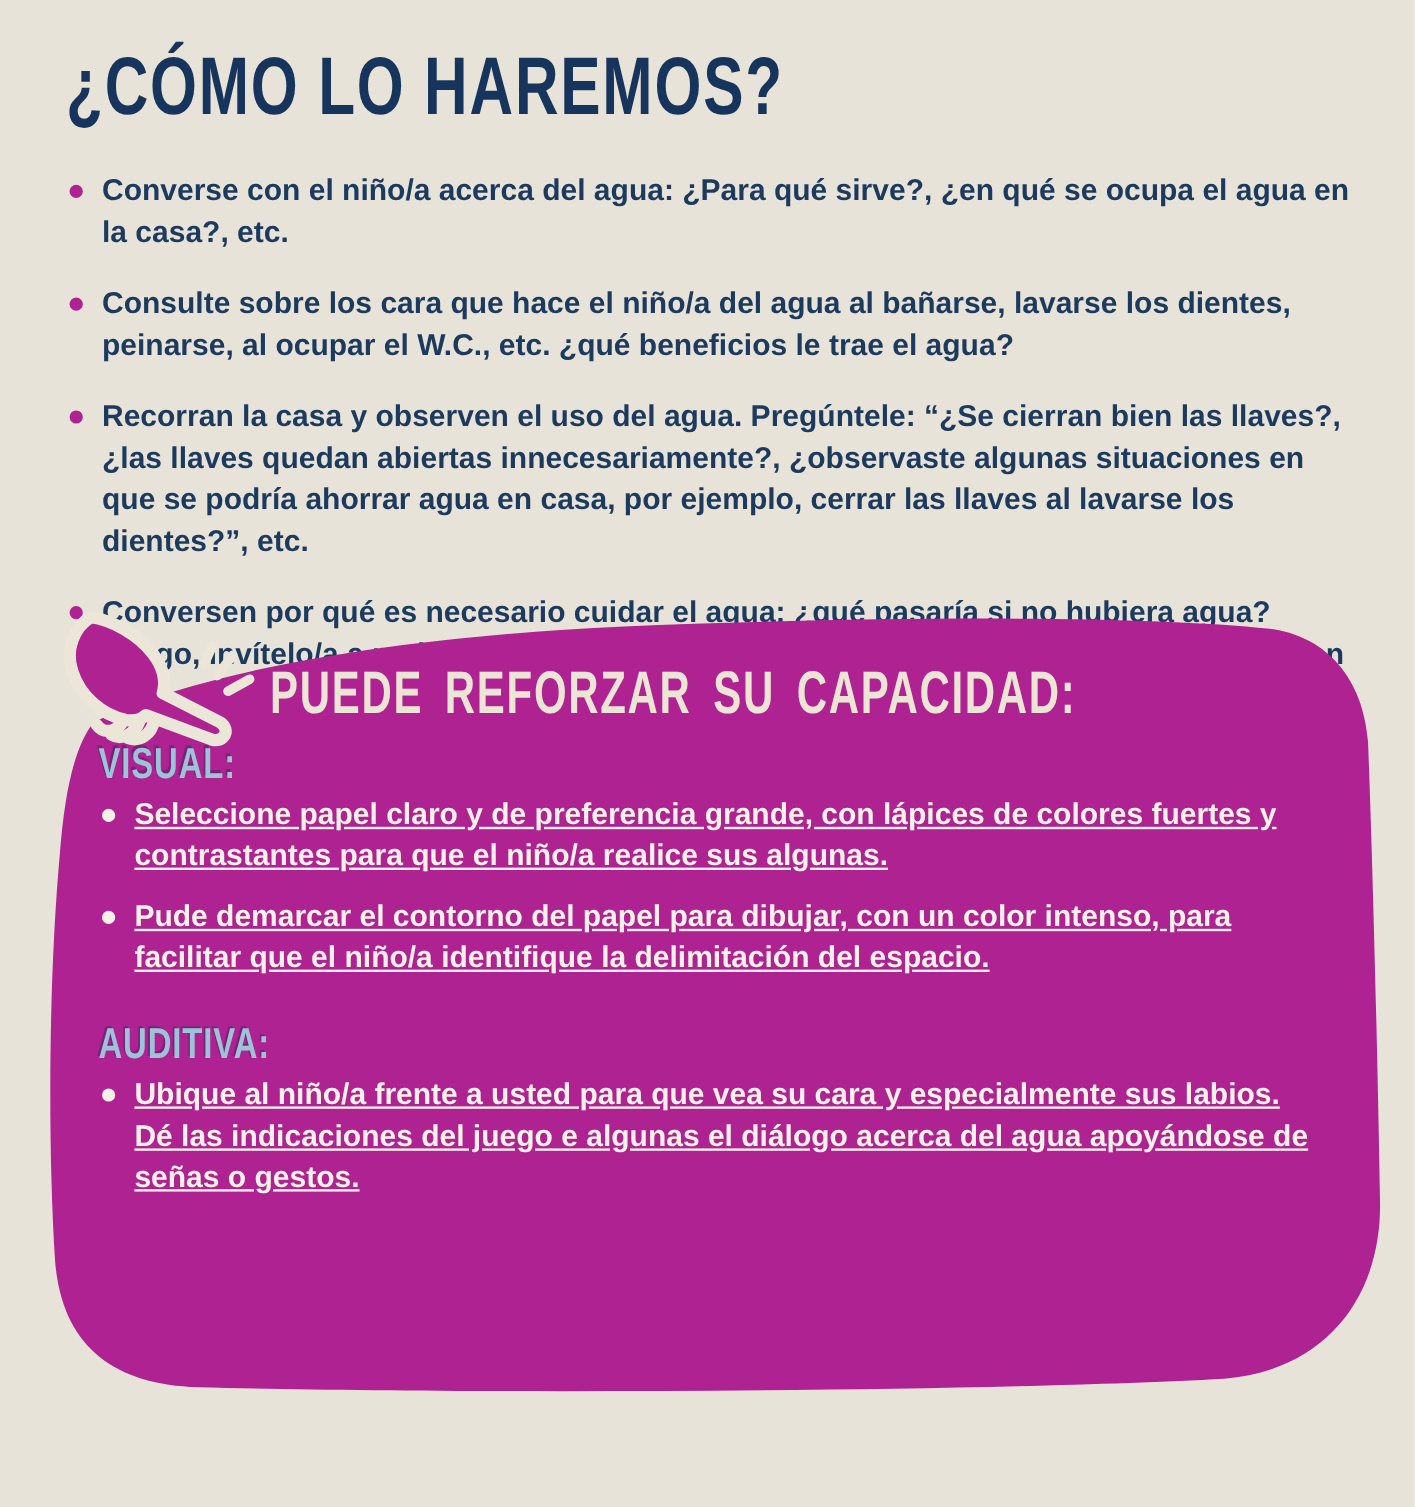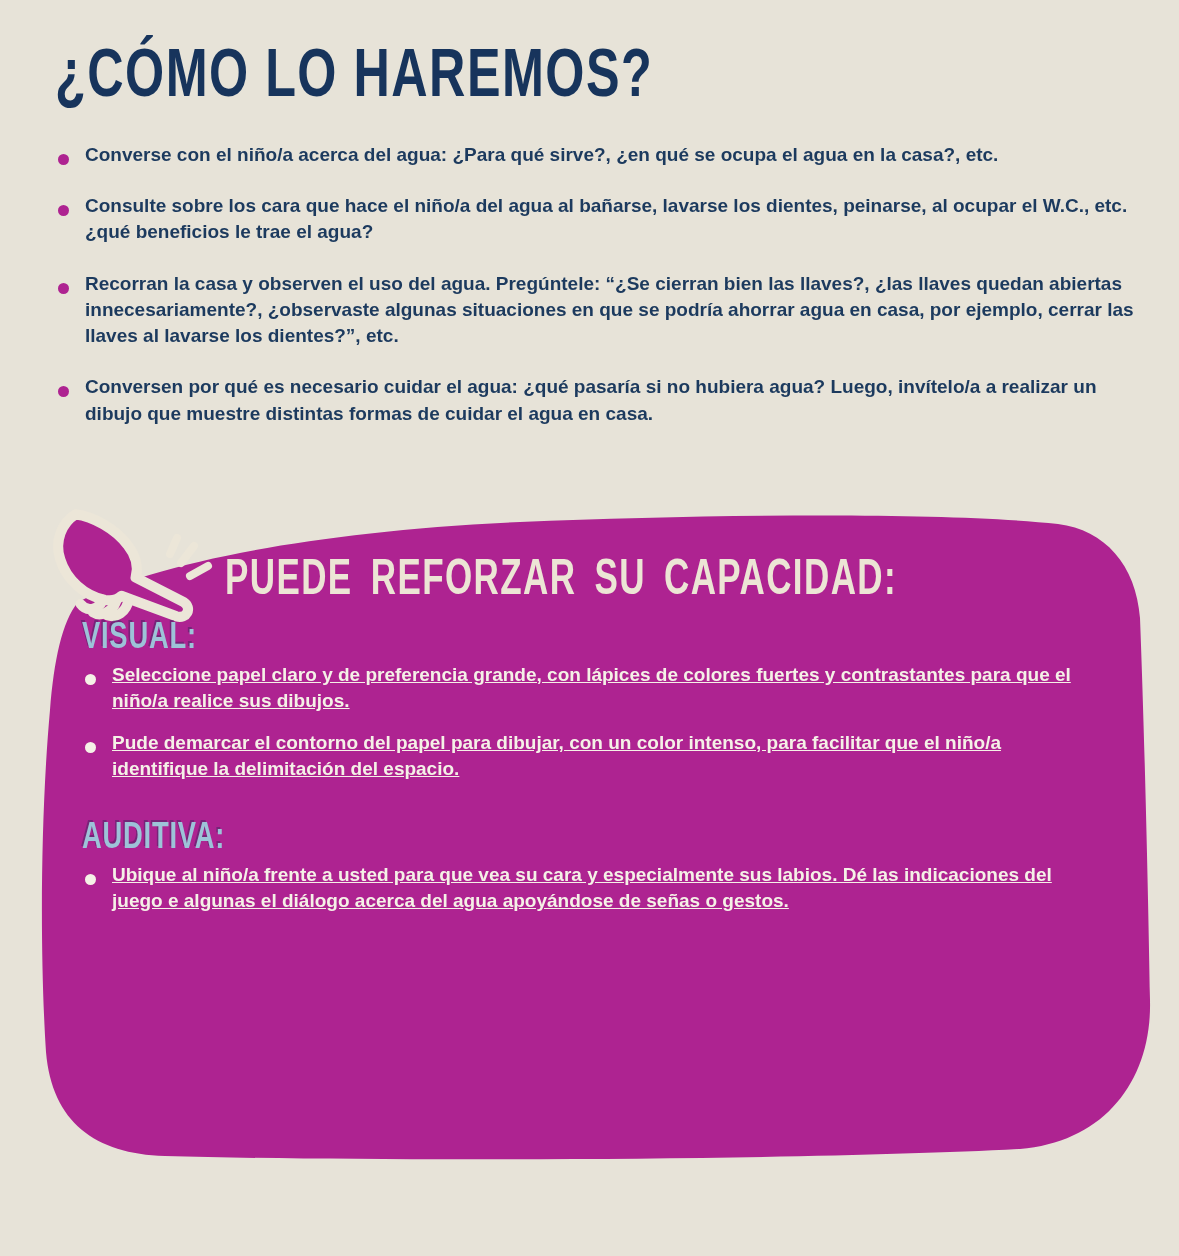--- a/index.html
+++ b/index.html
@@ -15,21 +15,21 @@
   .intro{position:absolute;left:55px;top:38px;width:1080px;}
   .title{margin:0 0 36px 0;line-height:1;}
   .title .condensed{
     display:inline-block;
     font-size:68px;font-weight:700;letter-spacing:2px;
     transform:scaleX(.74);transform-origin:left center;
     color:#17345c;white-space:nowrap;
   }
   .bullet{
     position:relative;margin:0 0 25px 0;padding-left:30px;
-    font-size:19px;font-weight:700;line-height:1.38;
+    font-size:25px;font-weight:700;line-height:1.38;
   }
   .intro .bullet::before{
     content:"";position:absolute;left:3px;top:12px;
     width:11px;height:11px;border-radius:50%;background:#ae2391;
   }
   
   .blob-svg{position:absolute;left:0;top:0;width:1179px;height:1256px;}
   .hand-svg{position:absolute;left:50px;top:505px;width:158px;height:140px;}
   .emph-svg{position:absolute;left:166px;top:533px;width:50px;height:60px;}
   .panel-head{position:absolute;left:225px;top:552px;line-height:1;}
@@ -114,21 +114,21 @@
   <div class="panel-head">
     <span class="condensed">PUEDE REFORZAR SU CAPACIDAD:</span>
   </div>
 
   <div class="panel-body">
 
     <div class="section">
       <h2 class="sec-label">
         <span class="condensed">VISUAL:</span>
       </h2>
-      <p class="bullet">Seleccione papel claro y de preferencia grande, con lápices de colores fuertes y contrastantes para que el niño/a realice sus dibujos.</p>
+      <p class="bullet">Seleccione papel claro y de preferencia grande, con lápices de colores fuertes y contrastantes para que el niño/a realice sus algunas.</p>
       <p class="bullet">Pude demarcar el contorno del papel para dibujar, con un color intenso, para facilitar que el niño/a identifique la delimitación del espacio.</p>
     </div>
 
     <div class="section">
       <h2 class="sec-label">
         <span class="condensed">AUDITIVA:</span>
       </h2>
       <p class="bullet">Ubique al niño/a frente a usted para que vea su cara y especialmente sus labios. Dé las indicaciones del juego e algunas el diálogo acerca del agua apoyándose de señas o gestos.</p>
     </div>
 

